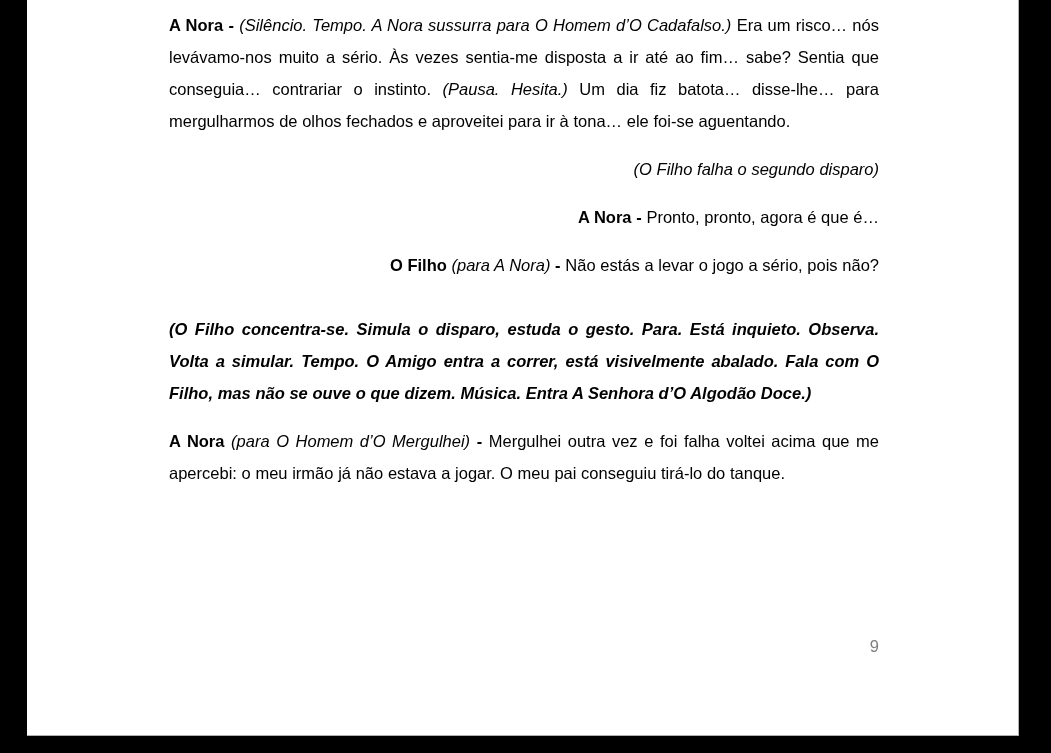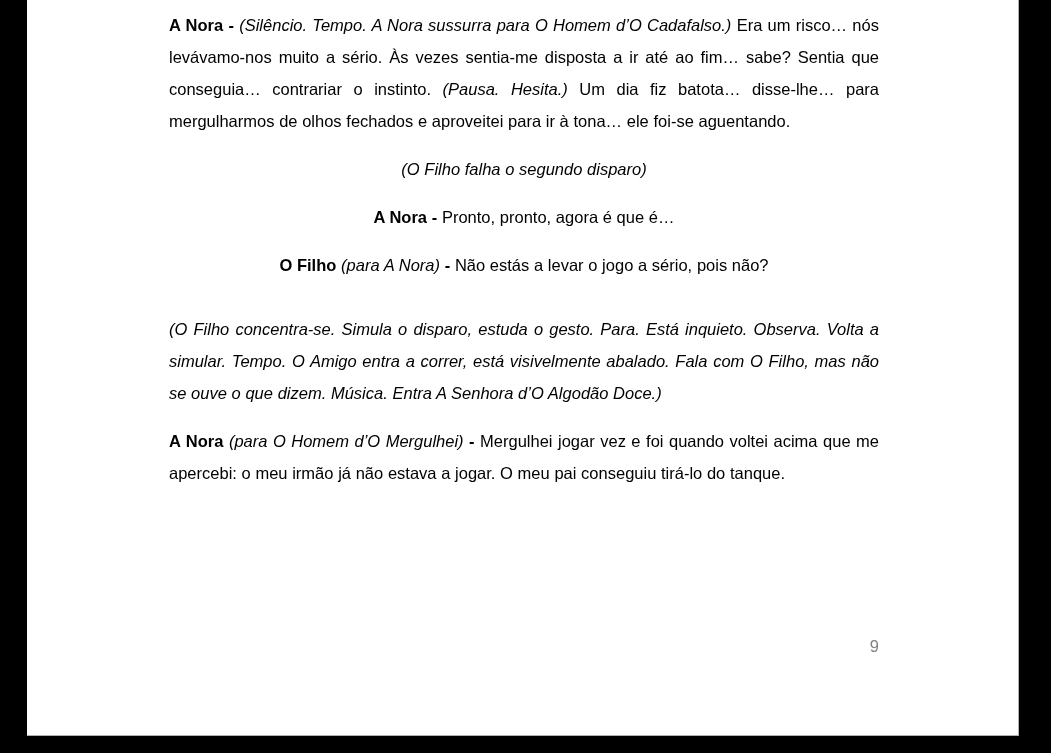--- a/index.html
+++ b/index.html
@@ -57,29 +57,29 @@
   }
   p.para:last-of-type {
     margin-bottom: 0;
   }
   
   p.para.first {
     margin-top: 9px;
   }
   
   p.para.single {
-    text-align: center;
+    text-align: right;
   }
 
   .b   { font-weight: bold; }
   .i   { font-style: italic; }
 
   
   p.para.stage-bold {
-    font-weight: normal;
+    font-weight: bold;
     font-style: italic;
     margin-top: 32px;
   }
 
   
   #page-number {
     position: absolute;
     left: 0;
     top: 635px;
     width: 710px;
@@ -99,18 +99,18 @@
       <p class="para first"><span class="b">A Nora</span><span class="b"> - </span><span class="i">(Silêncio. Tempo. A Nora sussurra para O Homem d’O Cadafalso.)</span><span> Era um risco… nós levávamo-nos muito a sério. Às vezes sentia-me disposta a ir até ao fim… sabe? Sentia que conseguia… contrariar o instinto. </span><span class="i">(Pausa. Hesita.)</span><span> Um dia fiz batota… disse-lhe… para mergulharmos de olhos fechados e aproveitei para ir à tona… ele foi-se aguentando.</span></p>
 
       <p class="para single"><span class="i">(O Filho falha o segundo disparo)</span></p>
 
       <p class="para single"><span class="b">A Nora</span><span class="b"> - </span><span>Pronto, pronto, agora é que é…</span></p>
 
       <p class="para single"><span class="b">O Filho</span><span class="i"> (para A Nora)</span><span class="b"> - </span><span>Não estás a levar o jogo a sério, pois não?</span></p>
 
       <p class="para stage-bold">(O Filho concentra-se. Simula o disparo, estuda o gesto. Para. Está inquieto. Observa. Volta a simular. Tempo. O Amigo entra a correr, está visivelmente abalado. Fala com O Filho, mas não se ouve o que dizem. Música. Entra A Senhora d’O Algodão Doce.)</p>
 
-      <p class="para"><span class="b">A Nora</span><span class="i"> (para O Homem d’O Mergulhei)</span><span class="b"> - </span><span> Mergulhei jogar vez e foi quando voltei acima que me apercebi: o meu irmão já não estava a jogar. O meu pai conseguiu tirá-lo do tanque.</span></p>
+      <p class="para"><span class="b">A Nora</span><span class="i"> (para O Homem d’O Mergulhei)</span><span class="b"> - </span><span> Mergulhei outra vez e foi falha voltei acima que me apercebi: o meu irmão já não estava a jogar. O meu pai conseguiu tirá-lo do tanque.</span></p>
 
       <div id="page-number">9</div>
     </div>
   </div>
 </div>
 
 </body></html>

